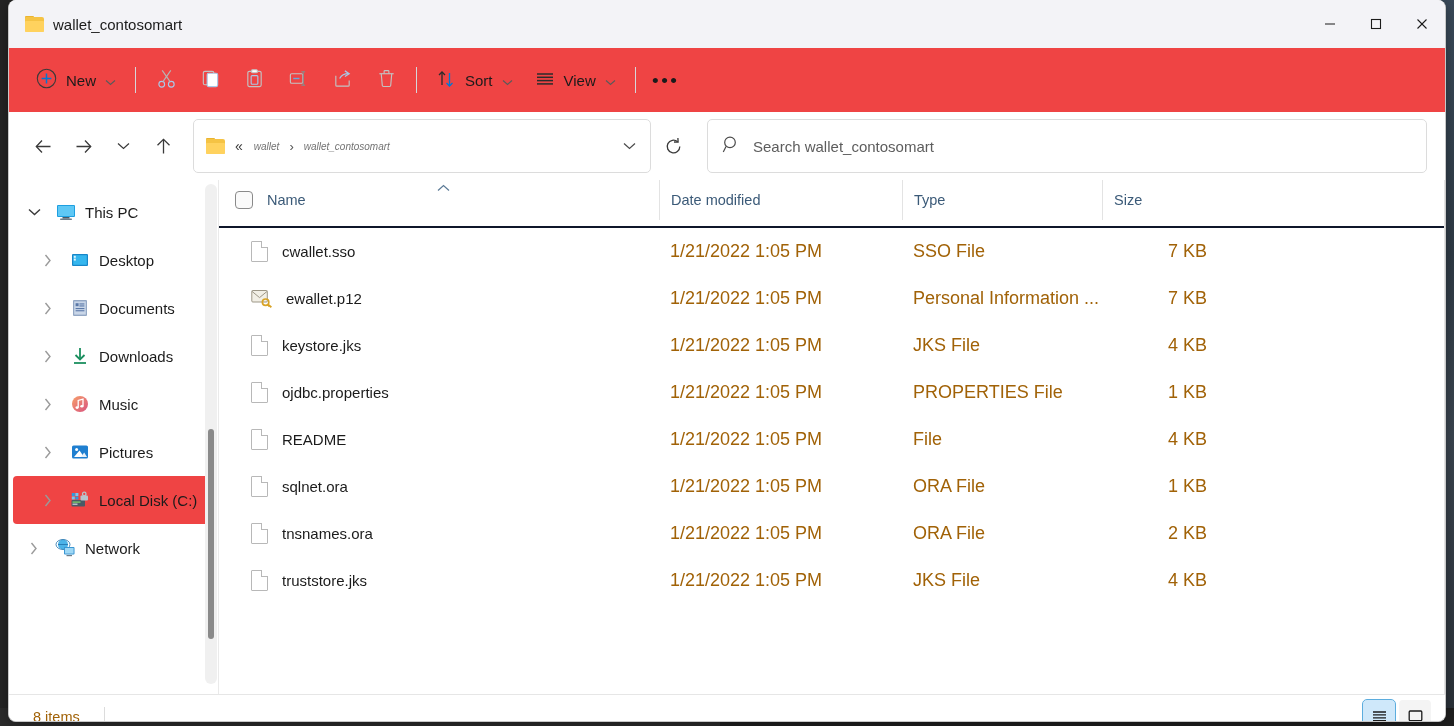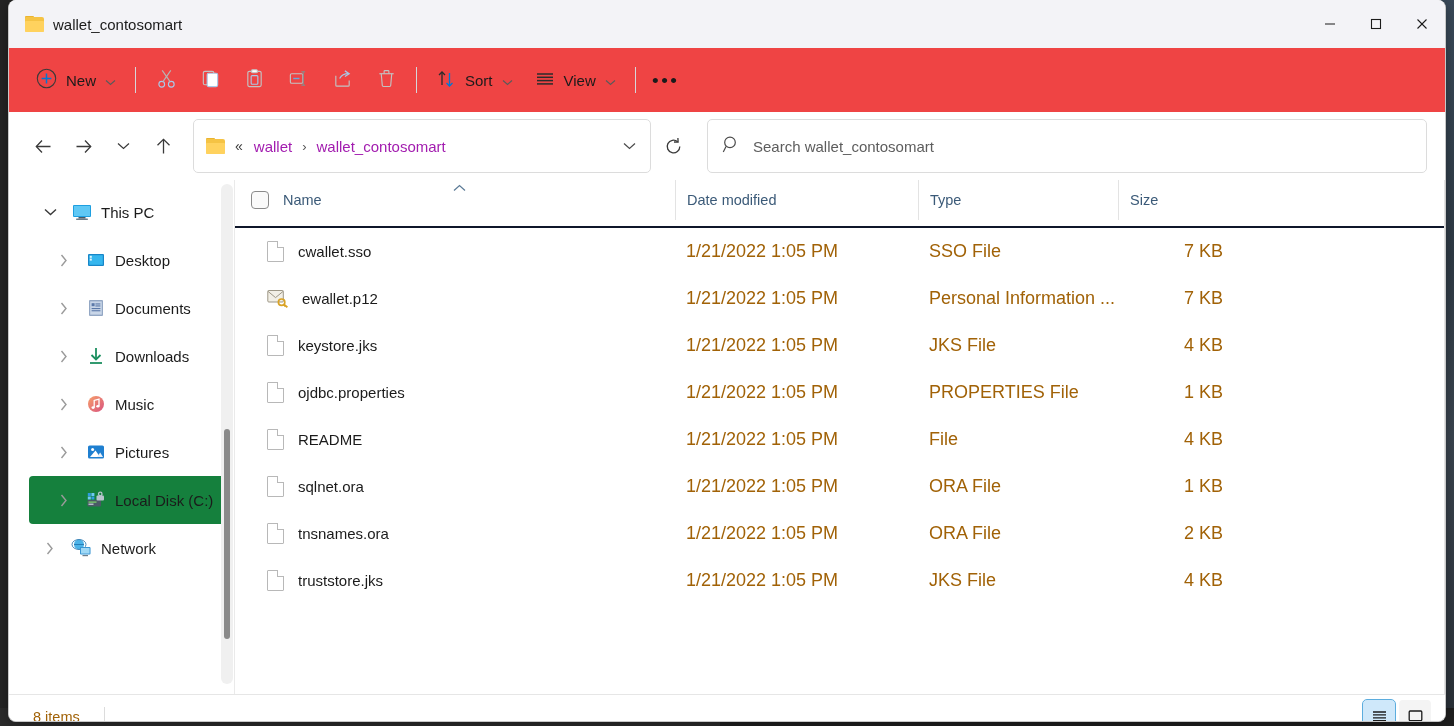--- a/index.html
+++ b/index.html
@@ -126,22 +126,22 @@
     flex: none; width: 458px; height: 54px;
     margin-left: 10px;
     border: 1px solid #dcdcdc;
     border-radius: 5px;
     background: #fff;
     display: flex; align-items: center;
     padding: 0 6px 0 12px;
     gap: 2px;
   }
   .crumb {
-    font-size: 15px; color: #a21caf;
-    padding: 5px 7px; border-radius: 4px; white-space: nowrap;
+    font-size: 10px; color: #737373;
+    padding: 5px 7px; border-radius: 4px; white-space: nowrap; font-style: italic;
   }
   .crumb-sep { color: #555; font-size: 13px; padding: 0 1px; }
   .crumb-chevrons { color: #3a3a3a; font-size: 14px; padding: 0 2px; }
   .bc-spacer { flex: 1; }
   .bc-btn {
     width: 30px; height: 32px; display: flex; align-items: center;
     justify-content: center; border-radius: 4px; color: #4a4a4a;
   }
   #refresh-btn {
     width: 40px; height: 54px; display: flex; align-items: center;
@@ -156,37 +156,37 @@
     padding: 8px 14px;
   }
   #search-input {
     border: none; outline: none; background: transparent;
     font-family: "Liberation Sans", sans-serif;
     font-size: 15px; color: #1b1b1b; width: 100%;
   }
   #search-input::placeholder { color: #5d5d5d; opacity: 1; }
 
   
-  #body-split { display: flex; height: 514px; margin-left: 16px; }
+  #body-split { display: flex; height: 514px; }
 
   
   #sidebar {
     width: 210px; flex: none;
     background: #fff;
     position: relative;
     padding-top: 8px;
     overflow: hidden;
   }
   .tree-item {
     height: 48px; display: flex; align-items: center;
     gap: 8px; padding-right: 8px;
     border-radius: 4px;
     margin: 0 4px;
   }
-  .tree-item.selected { background: #15803d; }
+  .tree-item.selected { background: #ef4444; }
   .tw {
     width: 26px; flex: none; display: flex; align-items: center;
     justify-content: center; color: #888; font-size: 13px;
   }
   .tree-label { font-size: 15px; color: #1b1b1b; white-space: nowrap; }
   .lvl0 { padding-left: 8px; }
   .lvl1 { padding-left: 22px; }
   .ico { width: 22px; height: 22px; flex: none; position: relative; }
 
   #sb-scroll-track {

